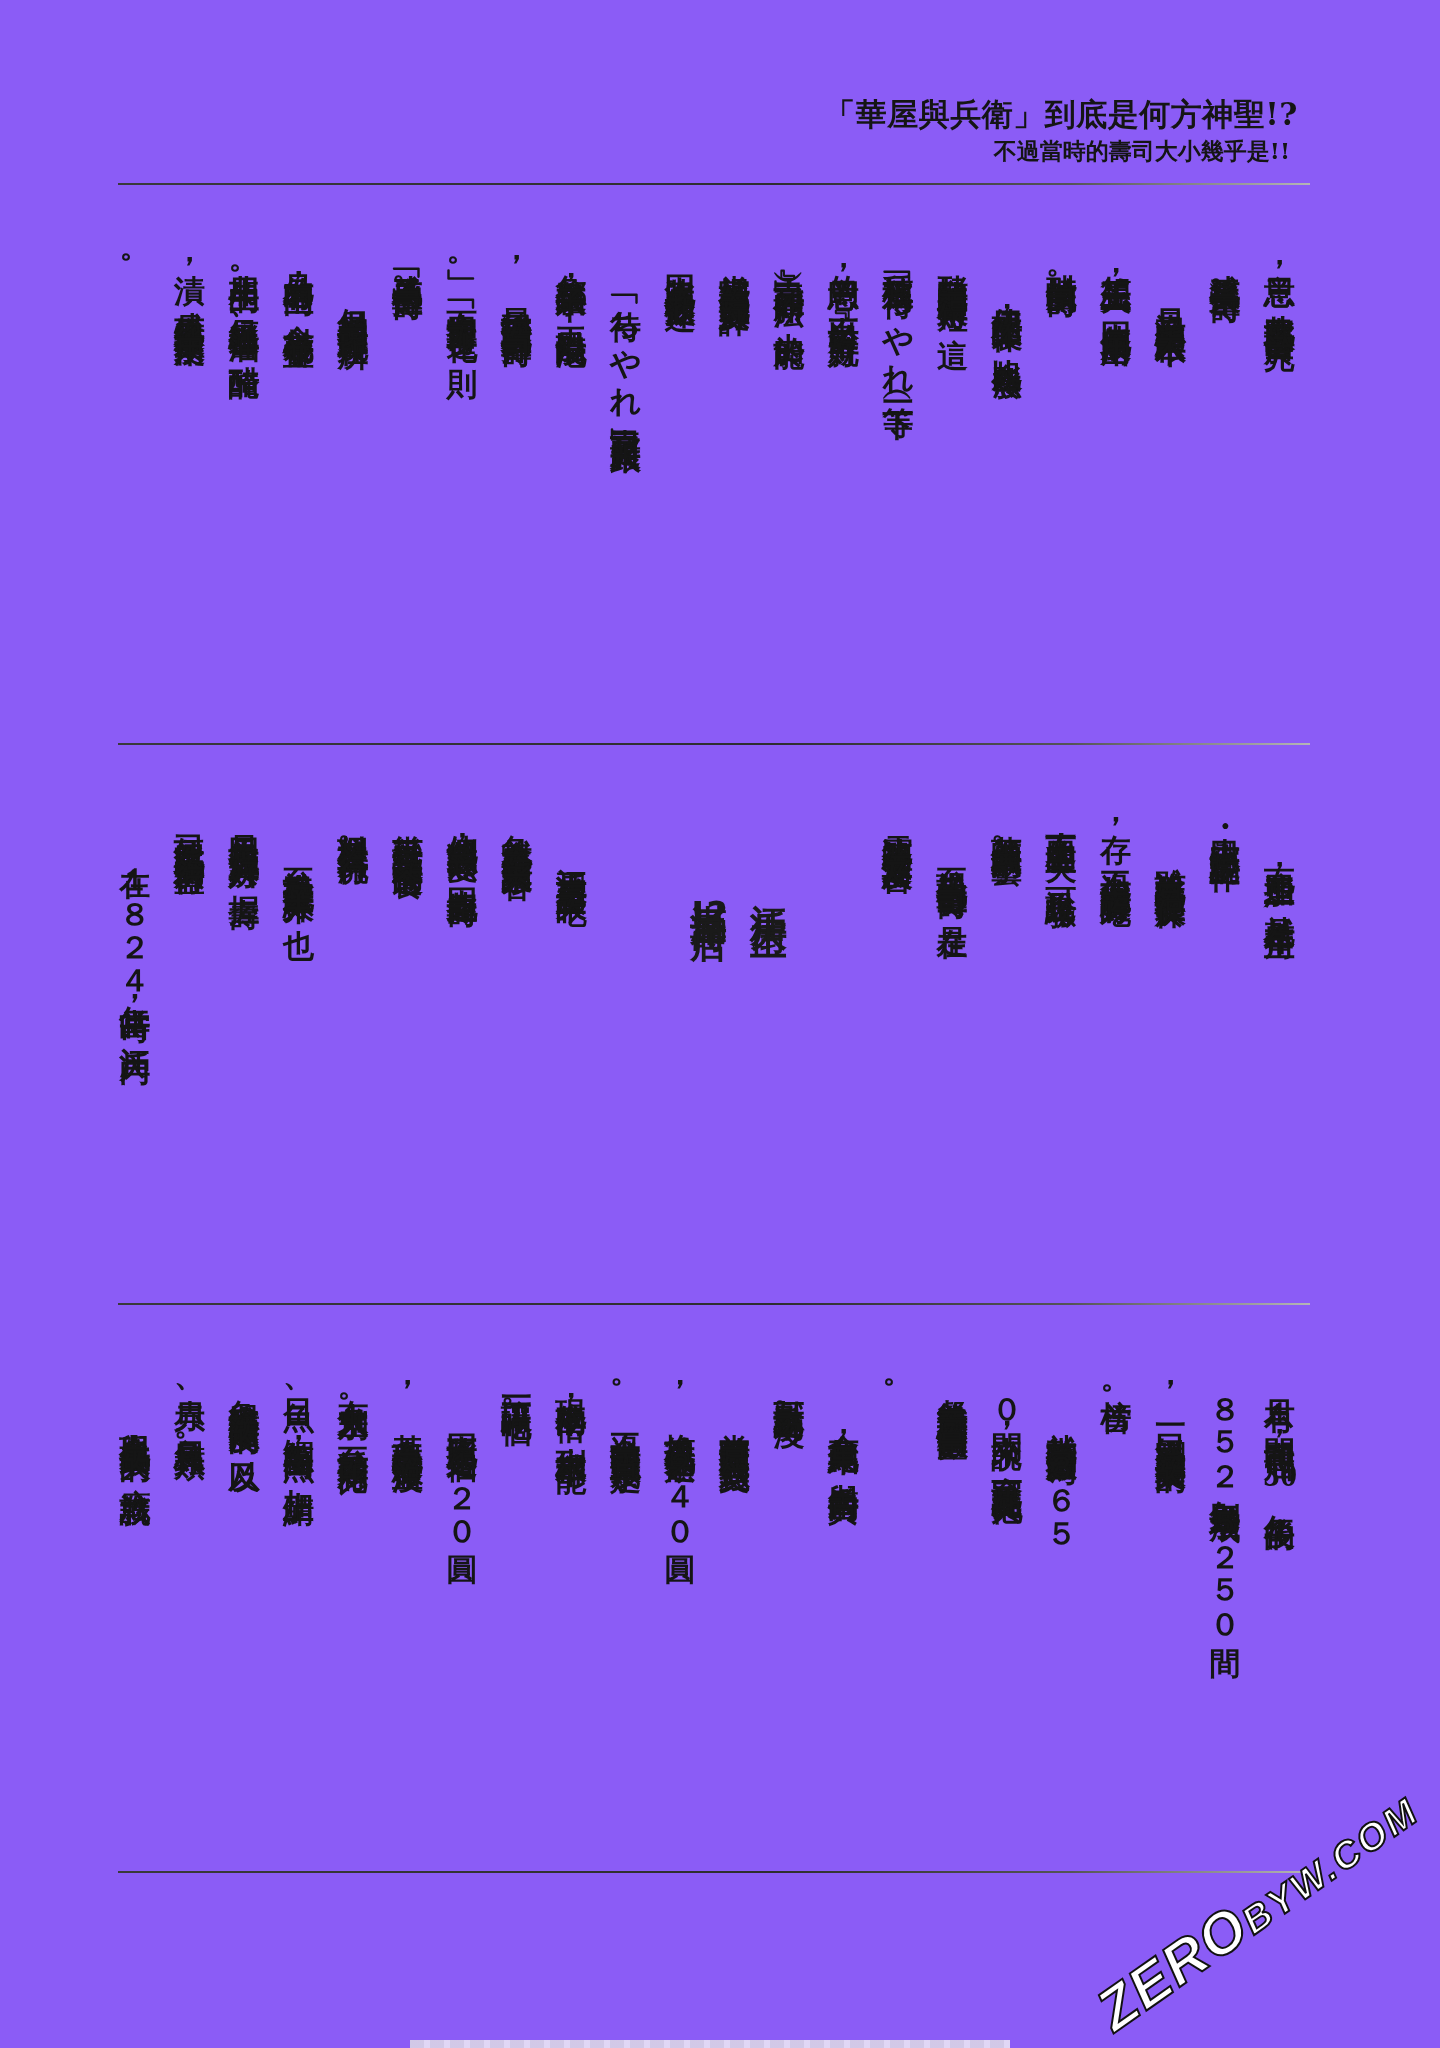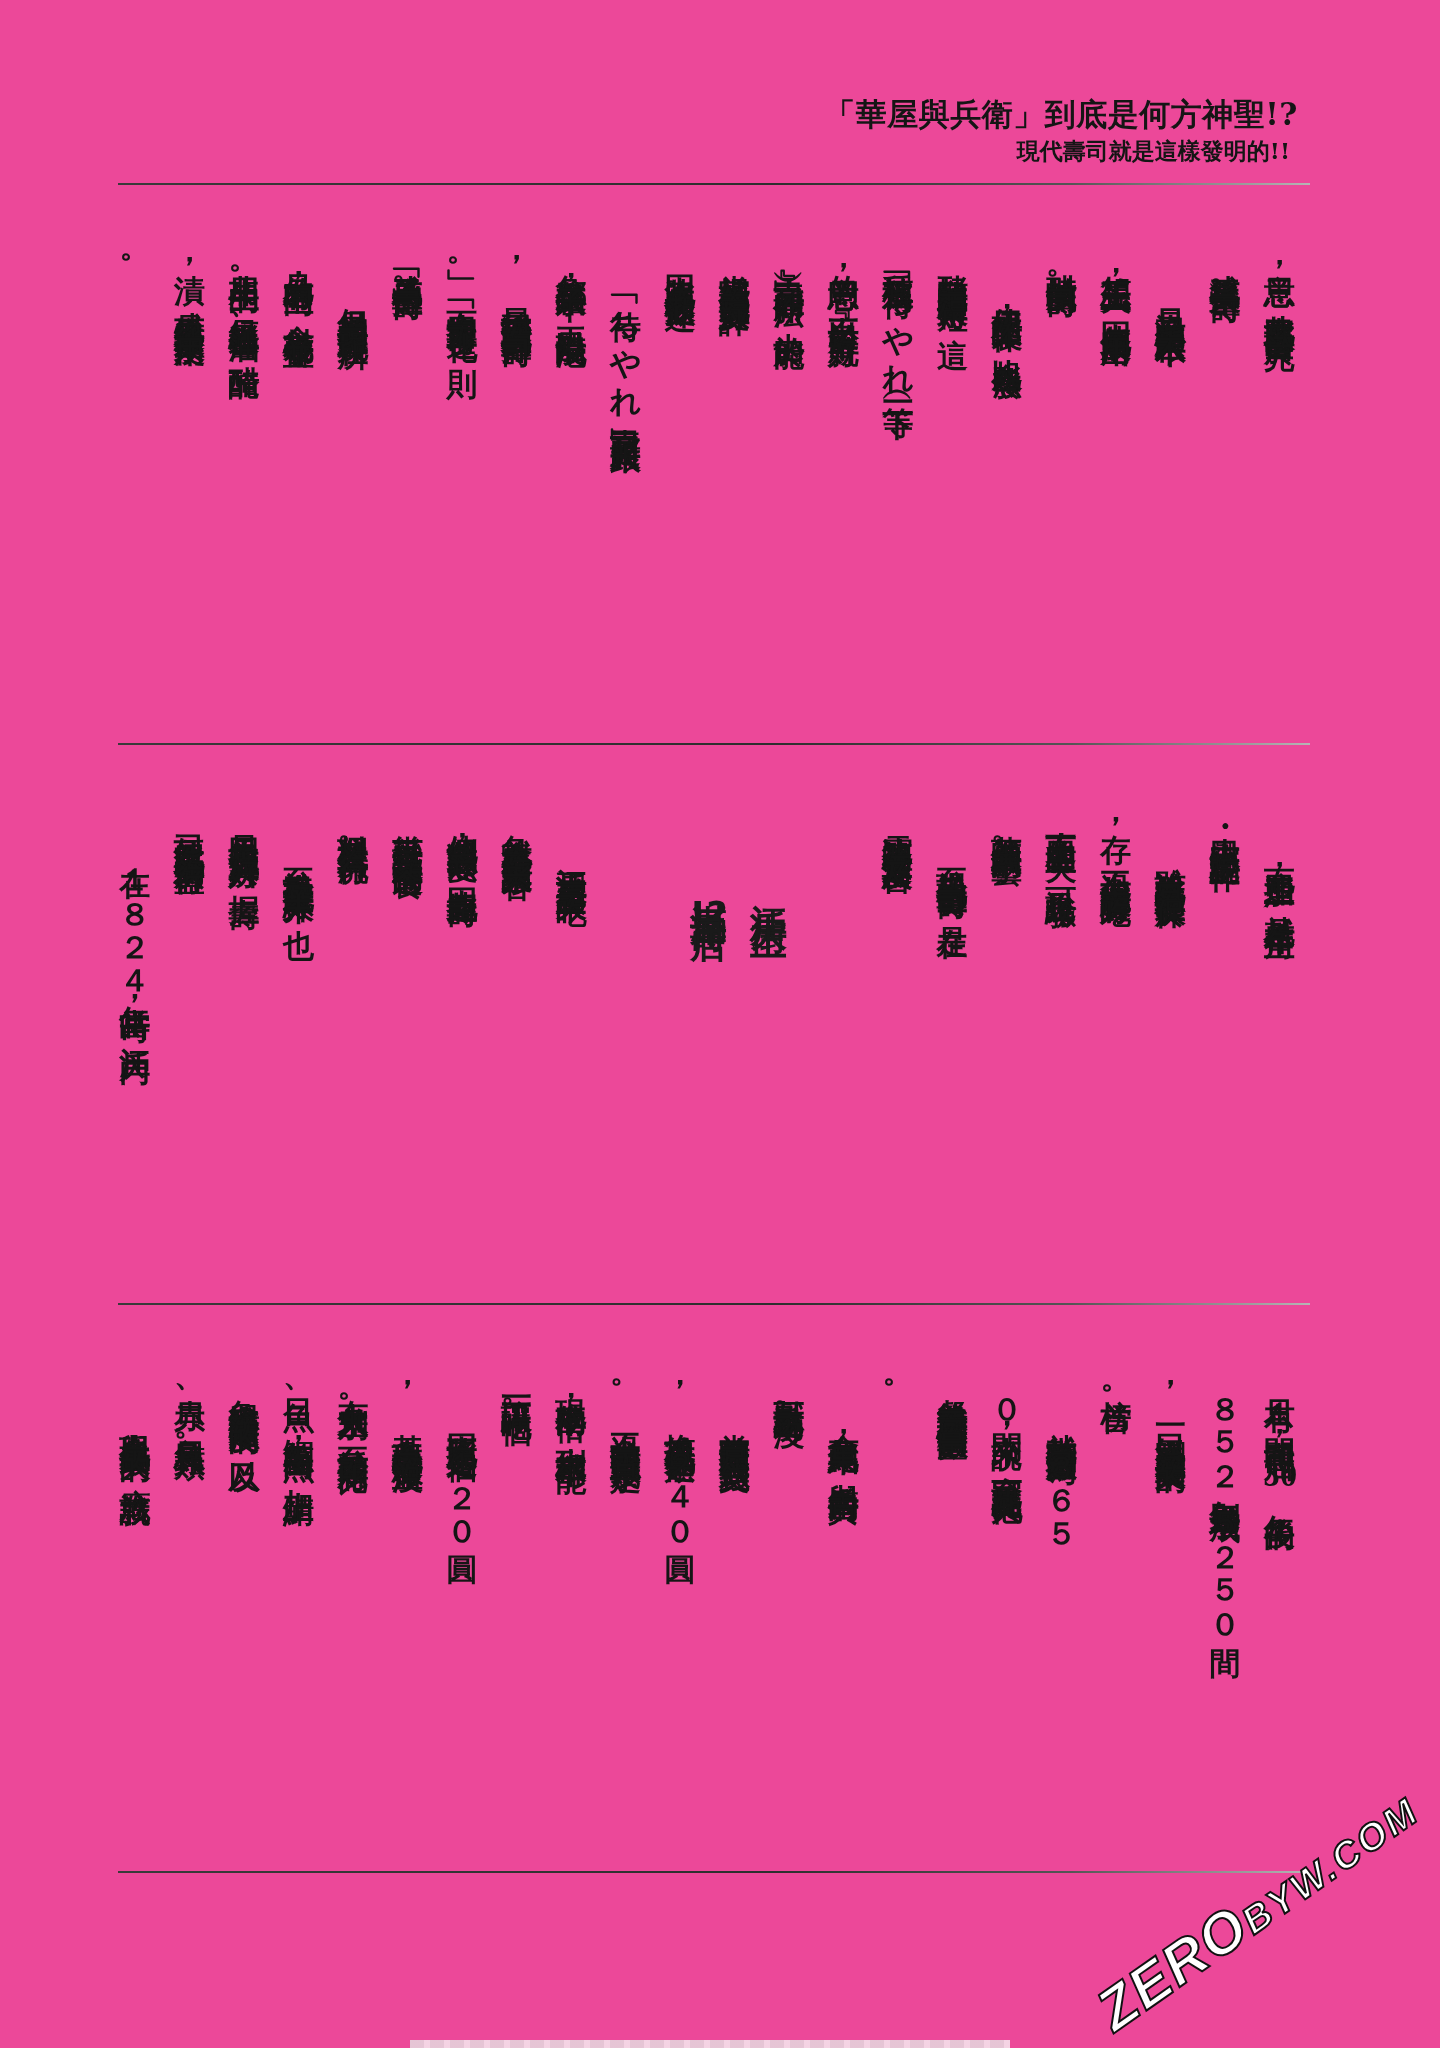--- a/index.html
+++ b/index.html
@@ -1,21 +1,21 @@
 <!DOCTYPE html>
 <html><head>
   <meta charset="utf-8">
   <style>
     html, body { margin: 0; padding: 0; background: #ffffff; }
     .page {
       position: relative;
       width: 1440px;
       height: 2048px;
       overflow: hidden;
-      background: #ec4899;
+      background: #8b5cf6;
       color: #151515;
       font-family: "DejaVu Serif", serif;
     }
     .hdr-title {
       position: absolute;
       right: 142px;
       top: 94px;
       font-size: 31px;
       line-height: 40px;
       font-weight: bold;
@@ -104,21 +104,21 @@
       background: repeating-linear-gradient(to right, #e4e4e4 0 14px, #f6f6f6 14px 20px);
       opacity: 0.8;
     }
   </style>
 </head>
 <body>
 
 <div class="page">
 
   <div class="hdr-title">「華屋與兵衛」到底是何方神聖!?</div>
-  <div class="hdr-sub">現代壽司就是這樣發明的!!</div>
+  <div class="hdr-sub">不過當時的壽司大小幾乎是!!</div>
 
   <div class="divider" style="top:183px;"></div>
 
   <div class="colset" style="top:250px;">
       <div class="col vt" style="left: 1260px;">意思，此壽司名稱出自於『完</div>
       <div class="col vt" style="left: 1205.5px;">成後再來』）壽司」。</div>
       <div class="col vt" style="left: 1151px;">　只是沒耐心的江戶人根本不</div>
       <div class="col vt" style="left: 1096.5px;">想等上三天，因此便發展出用</div>
       <div class="col vt" style="left: 1042px;">醋做成的壽司。</div>
       <div class="col vt" style="left: 987.5px;">　使用醋來製作，比起自然發</div>

